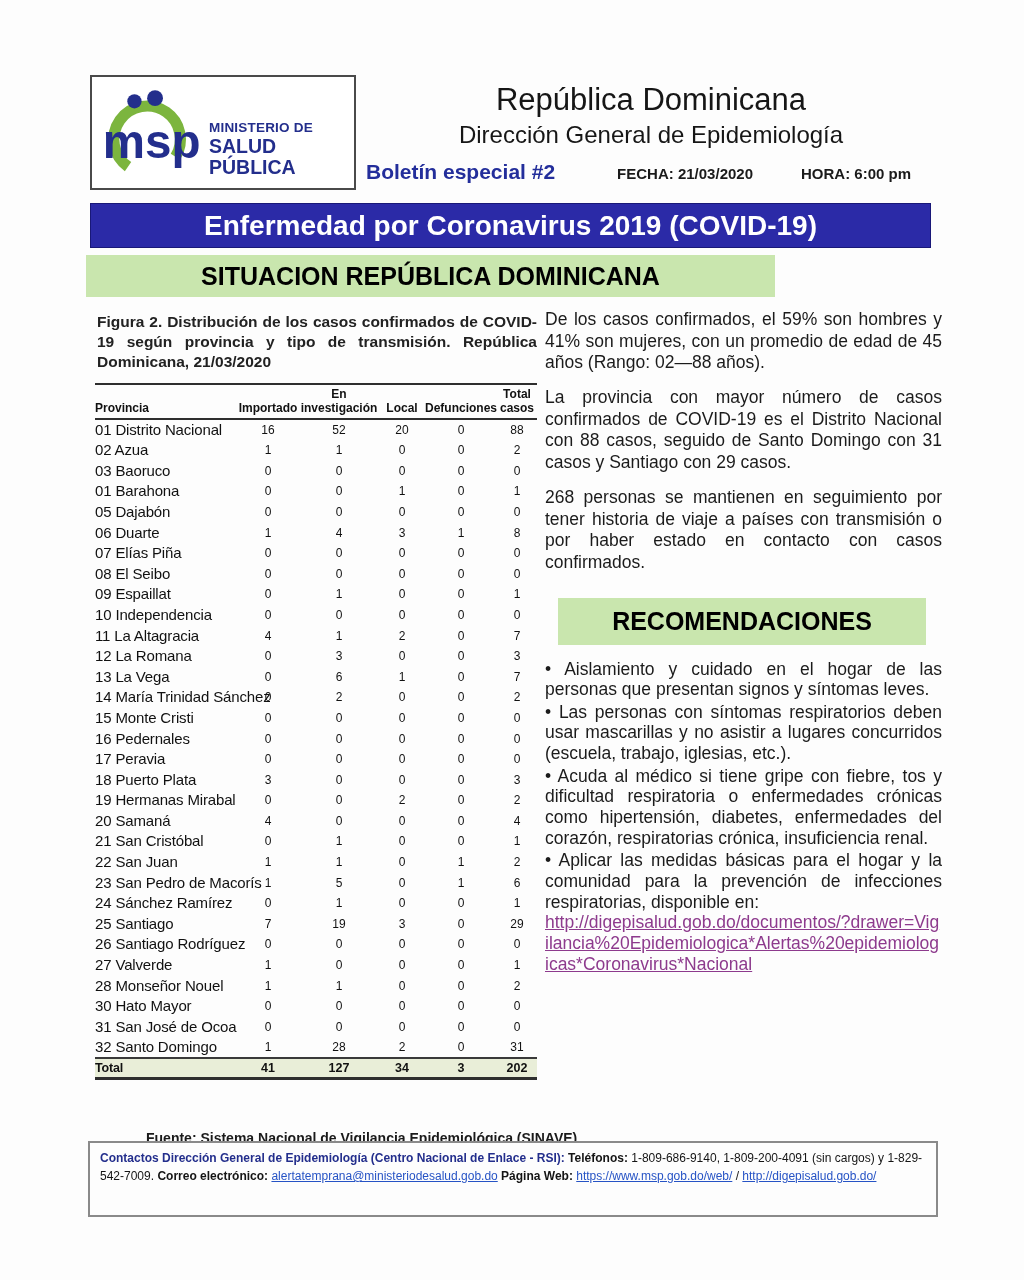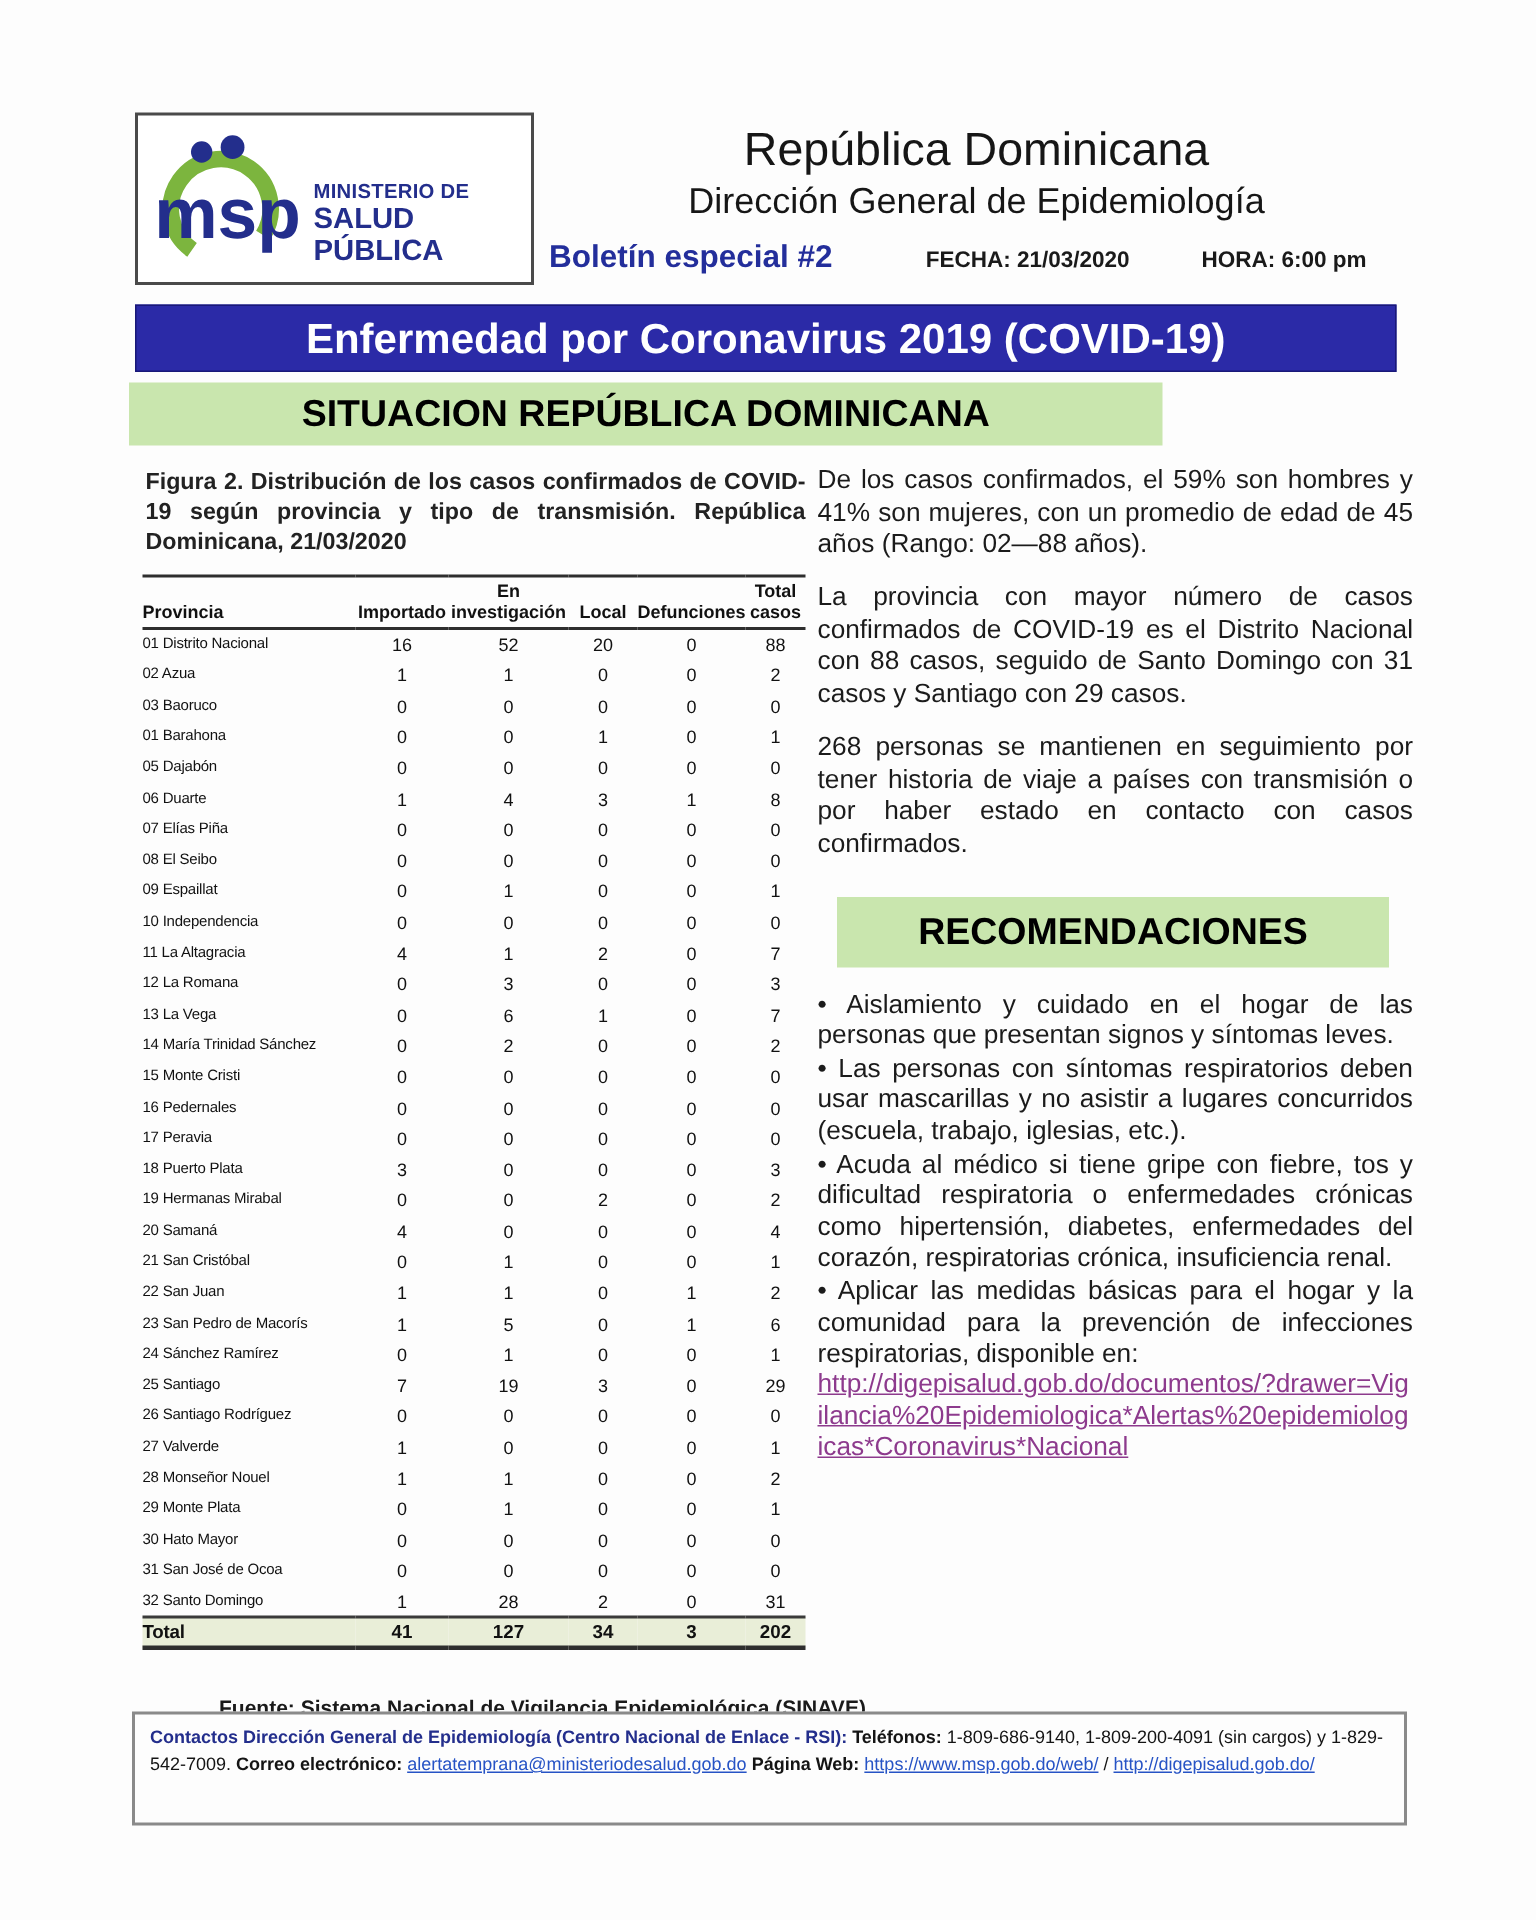--- a/index.html
+++ b/index.html
@@ -38,21 +38,21 @@
   .prov-table th { font-weight:bold; vertical-align:bottom; white-space:pre-line;
                    border-top:2px solid #2e2e2e; border-bottom:2px solid #2e2e2e;
                    padding:2px 0 3px 0; line-height:1.18; font-size:12px; text-align:center; }
   .prov-table th:nth-child(1){ width:142px; text-align:left; }
   .prov-table th:nth-child(2){ width:62px; }
   .prov-table th:nth-child(3){ width:80px; }
   .prov-table th:nth-child(4){ width:46px; }
   .prov-table th:nth-child(5){ width:72px; }
   .prov-table th:nth-child(6){ width:40px; }
   .prov-table td { height:20.6px; line-height:12px; }
-  .prov-table td.name { text-align:left; white-space:nowrap; font-size:10px; letter-spacing:-0.15px; }
+  .prov-table td.name { text-align:left; white-space:nowrap; font-size:15px; letter-spacing:-0.15px; }
   .prov-table td.num { text-align:center; }
   .prov-table tr.total-row td { font-weight:bold; background:#e9eed8; font-size:12.5px;
                    border-top:2px solid #3a3a3a; border-bottom:3px solid #2e2e2e; }
   .fuente { position:absolute; left:106px; top:1130px; font-size:14px; font-weight:bold; color:#1a1a1a;padding-left:40px; }
 
   
   .right-col { position:absolute; left:545px; top:309px; width:397px; font-size:17.5px;
                line-height:1.24; text-align:justify; color:#1b1b1b; }
   .right-col p.situ { margin-bottom:13px; }
   .reco-box { background:#c9e6ae; margin:24px 16px 14px 13px; height:47px;
@@ -334,28 +334,20 @@
           <td class="num">0</td>
           <td class="num">1</td>
         </tr>
         <tr>
           <td class="name">28 Monseñor Nouel</td>
           <td class="num">1</td>
           <td class="num">1</td>
           <td class="num">0</td>
           <td class="num">0</td>
           <td class="num">2</td>
-        </tr>
-        <tr>
-          <td class="name">29 Monte Plata</td>
-          <td class="num">0</td>
-          <td class="num">1</td>
-          <td class="num">0</td>
-          <td class="num">0</td>
-          <td class="num">1</td>
         </tr>
         <tr>
           <td class="name">30 Hato Mayor</td>
           <td class="num">0</td>
           <td class="num">0</td>
           <td class="num">0</td>
           <td class="num">0</td>
           <td class="num">0</td>
         </tr>
         <tr>

